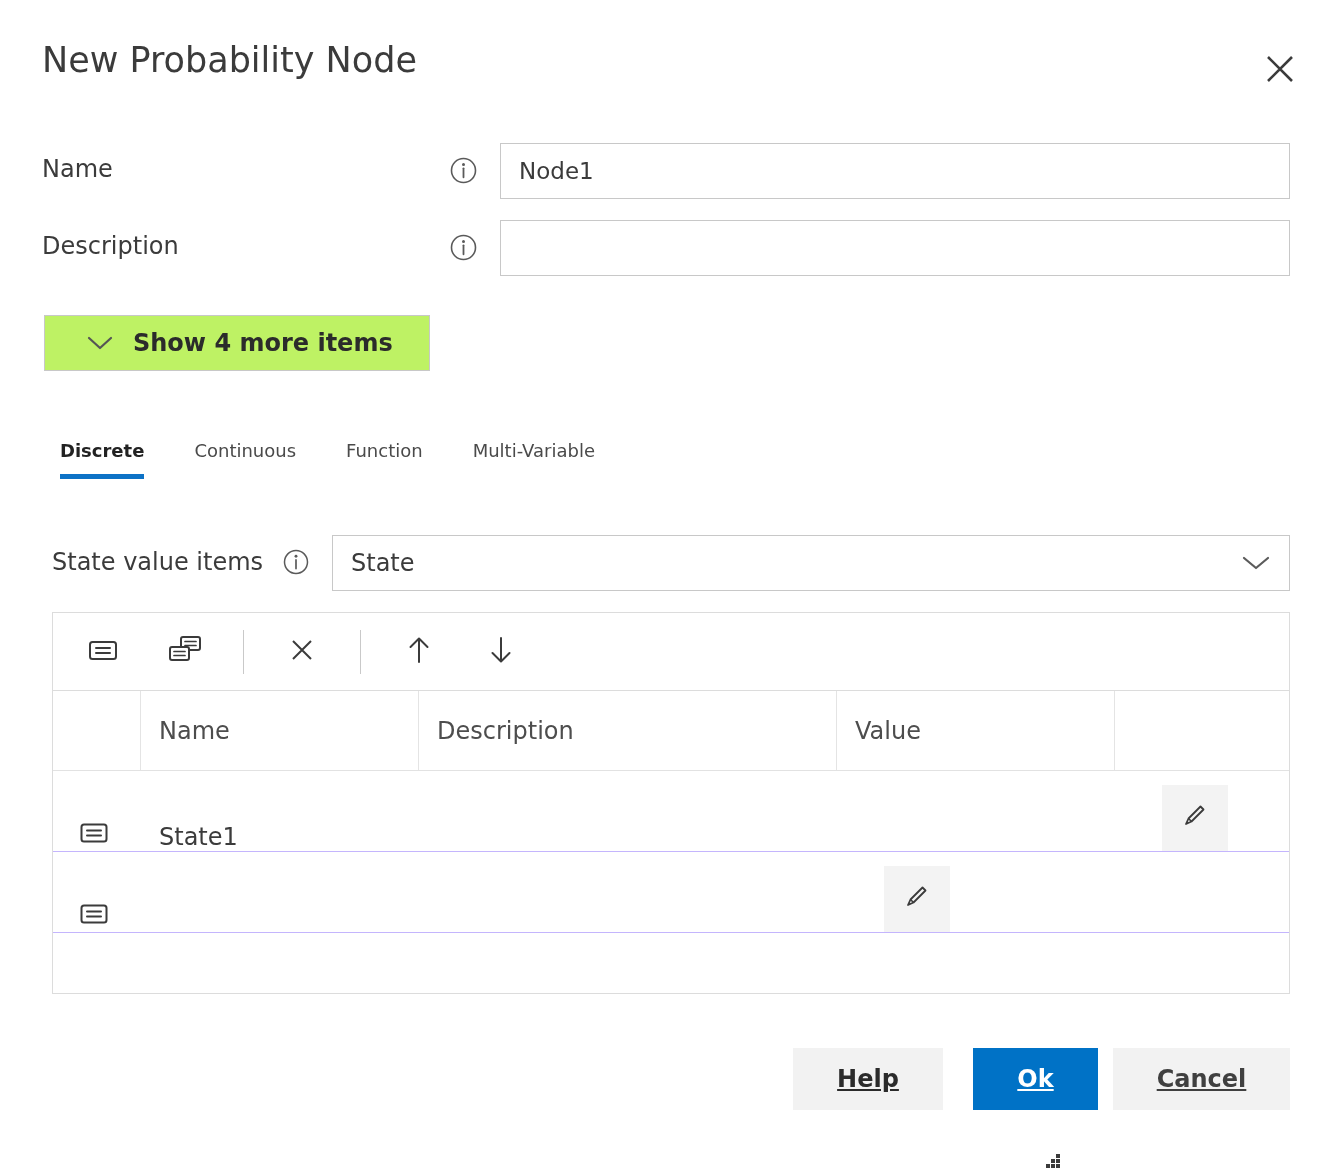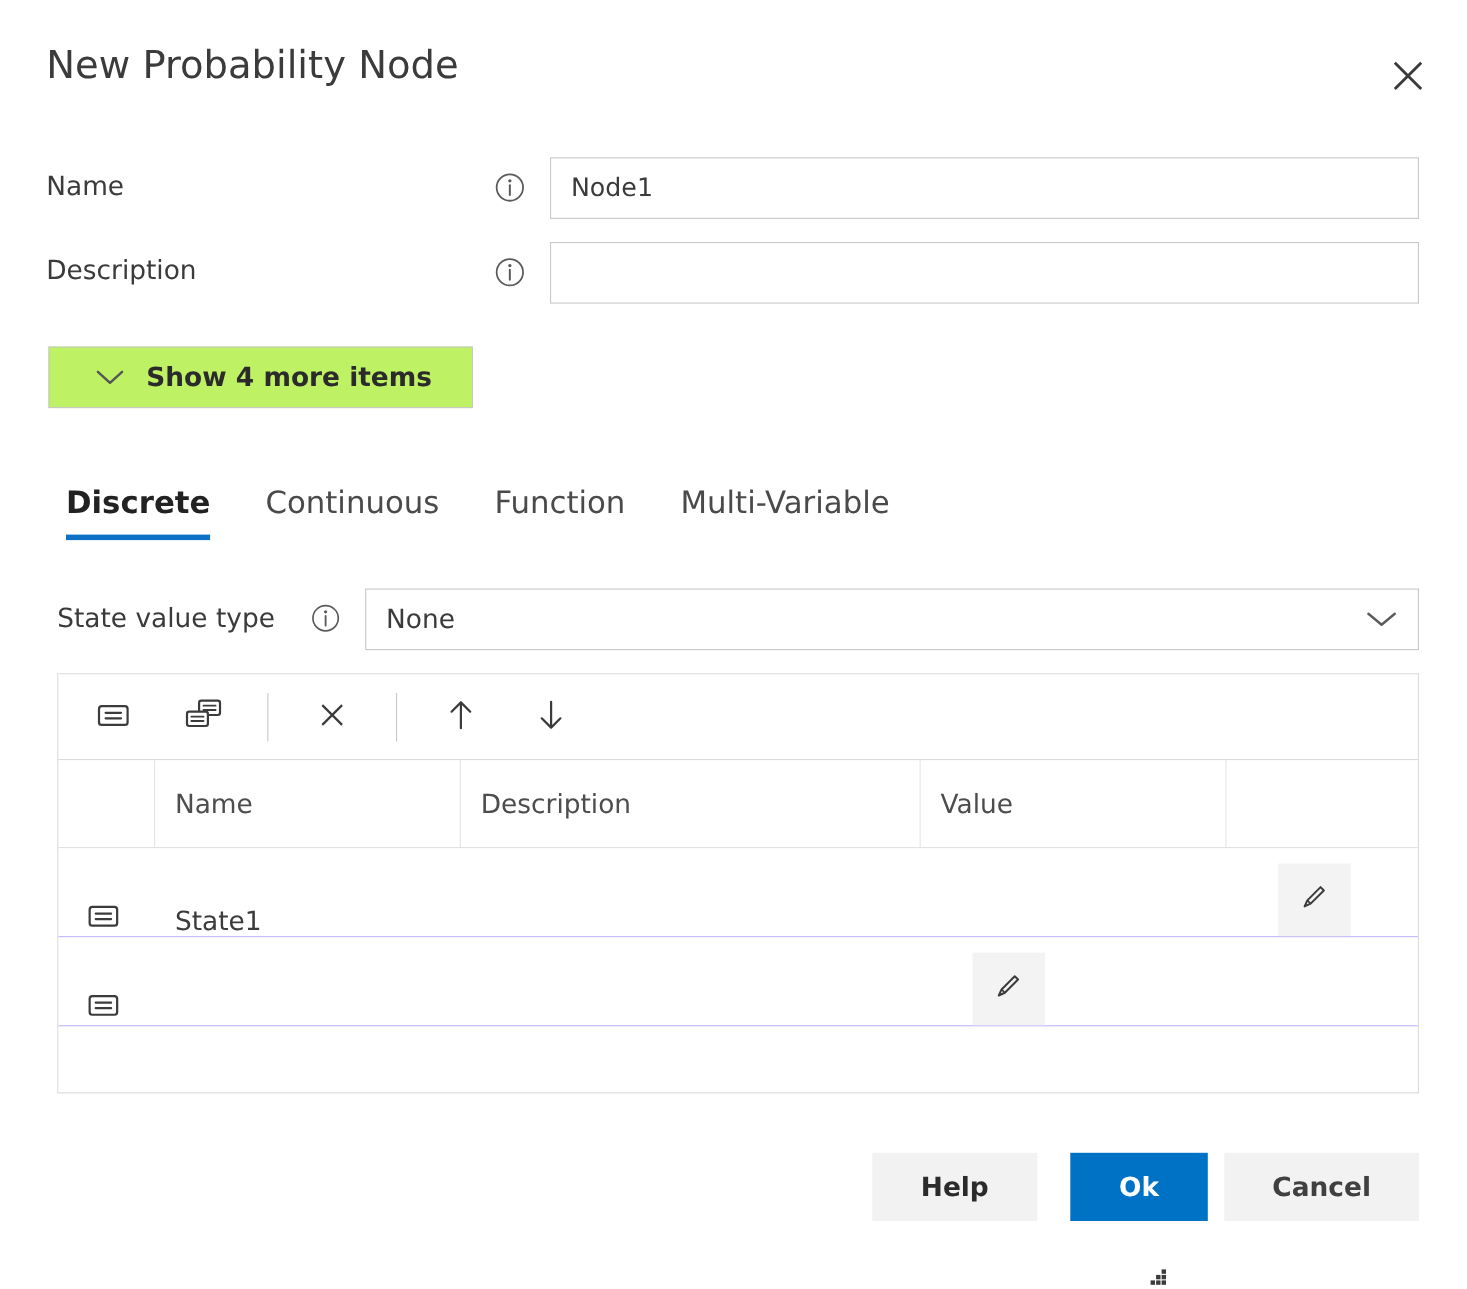--- a/index.html
+++ b/index.html
@@ -130,21 +130,21 @@
   .tabs {
     position: absolute;
     left: 60px;
     top: 440px;
     height: 52px;
     display: flex;
     align-items: flex-start;
   }
   .tab {
     position: relative;
-    font-size: 28px;
+    font-size: 18px;
     color: #4a4a4a;
     padding-bottom: 12px;
     margin-right: 50px;
     cursor: pointer;
     white-space: nowrap;
   }
   .tab:last-child { margin-right: 0; }
   .tab.active {
     font-weight: bold;
     color: #222222;
@@ -314,20 +314,21 @@
   .btn {
     position: absolute;
     top: 0;
     height: 62px;
     border: none;
     font-family: "DejaVu Sans", "Liberation Sans", sans-serif;
     font-size: 24px;
     font-weight: bold;
     cursor: pointer;
     box-sizing: border-box;
+    text-decoration: underline;
   }
   .btn-help {
     left: 793px;
     width: 150px;
     background: #f2f2f2;
     color: #2b2b2b;
   }
   .btn-ok {
     left: 973px;
     width: 125px;
@@ -409,30 +410,30 @@
     </div>
     <div class="tab">
       <span>Function</span>
     </div>
     <div class="tab">
       <span>Multi-Variable</span>
     </div>
   </div>
 
   <div class="svt-row">
-    <div class="svt-label">State value type</div>
+    <div class="svt-label">State value items</div>
     <div class="svt-info">
       <svg width="26" height="26" viewBox="0 0 26 26">
         <circle cx="13" cy="13" r="11.5" stroke="#5a5a5a" stroke-width="1.5" fill="none"></circle>
         <circle cx="13" cy="7.2" r="1.45" fill="#5a5a5a"></circle>
         <path d="M13 10.9 L13 19.6" stroke="#5a5a5a" stroke-width="1.7" stroke-linecap="round"></path>
       </svg>
     </div>
     <div class="select-box">
-      <span class="select-value">None</span>
+      <span class="select-value">State</span>
       <span class="select-chev">
         <svg width="30" height="18" viewBox="0 0 30 18">
           <path d="M3 4 L15 14 L27 4" stroke="#5b5b5b" stroke-width="2.2" fill="none" stroke-linecap="round" stroke-linejoin="round"></path>
         </svg>
       </span>
     </div>
   </div>
 
   <div class="table-wrap">
 

